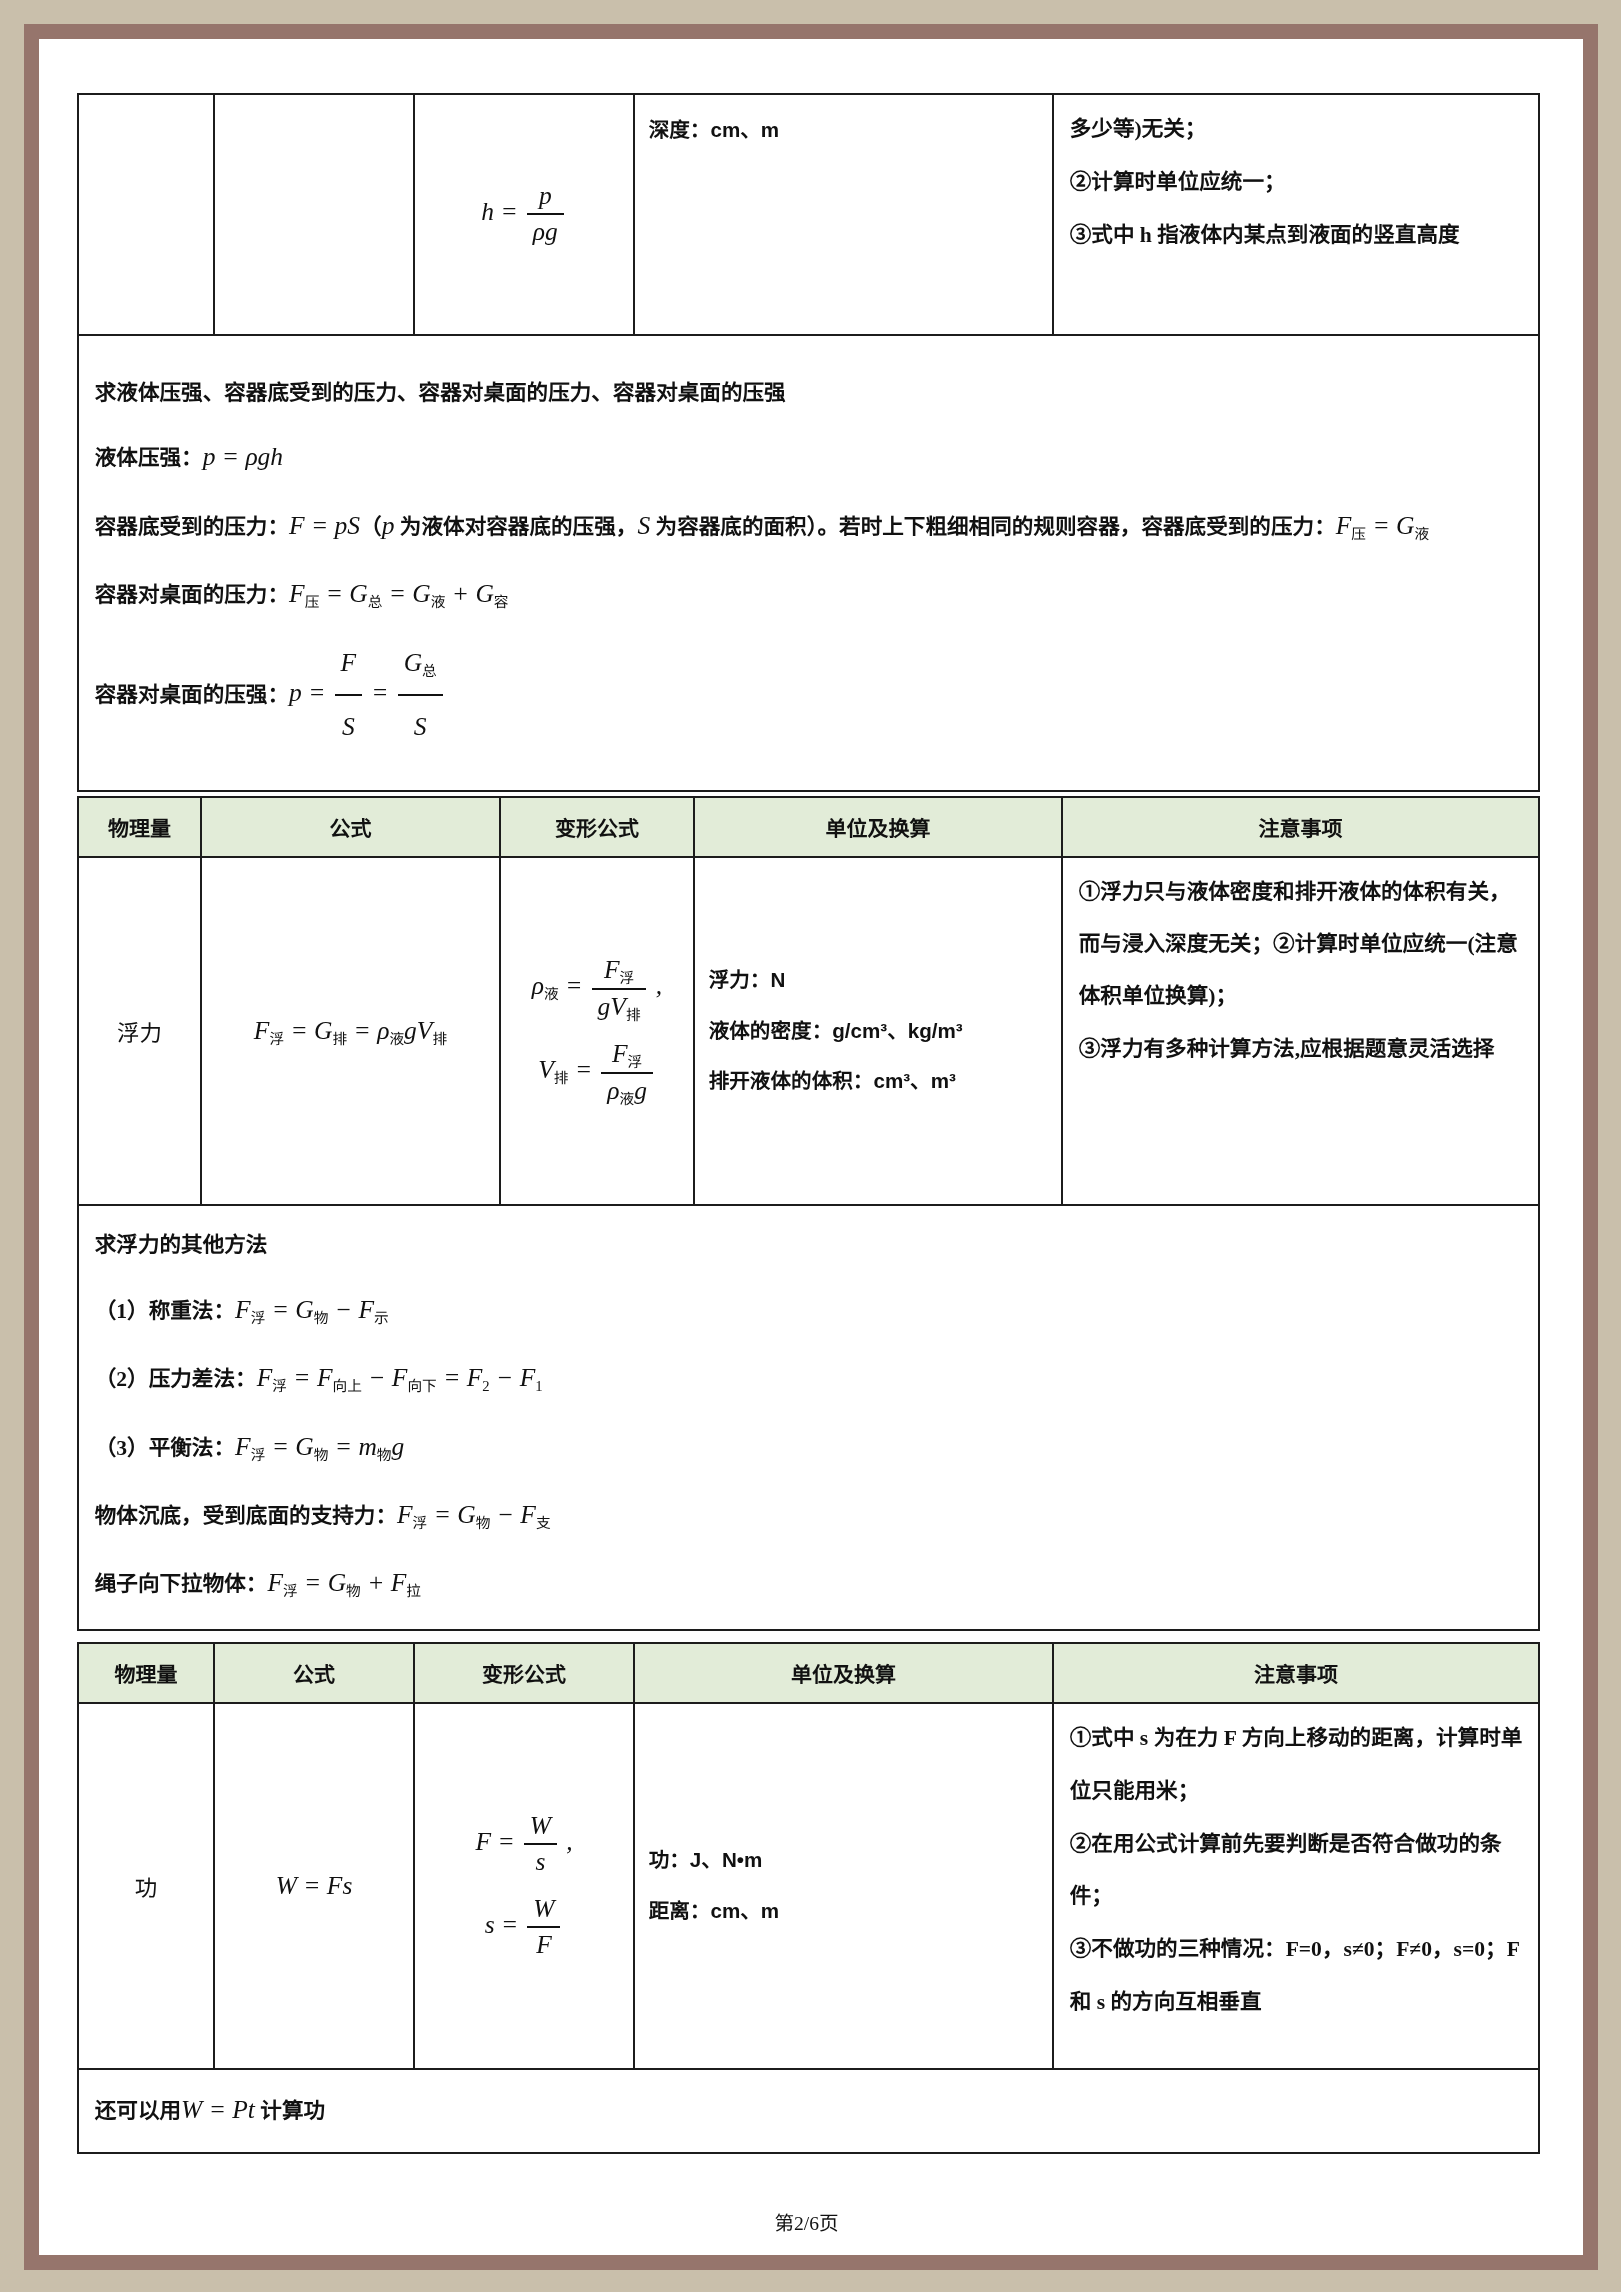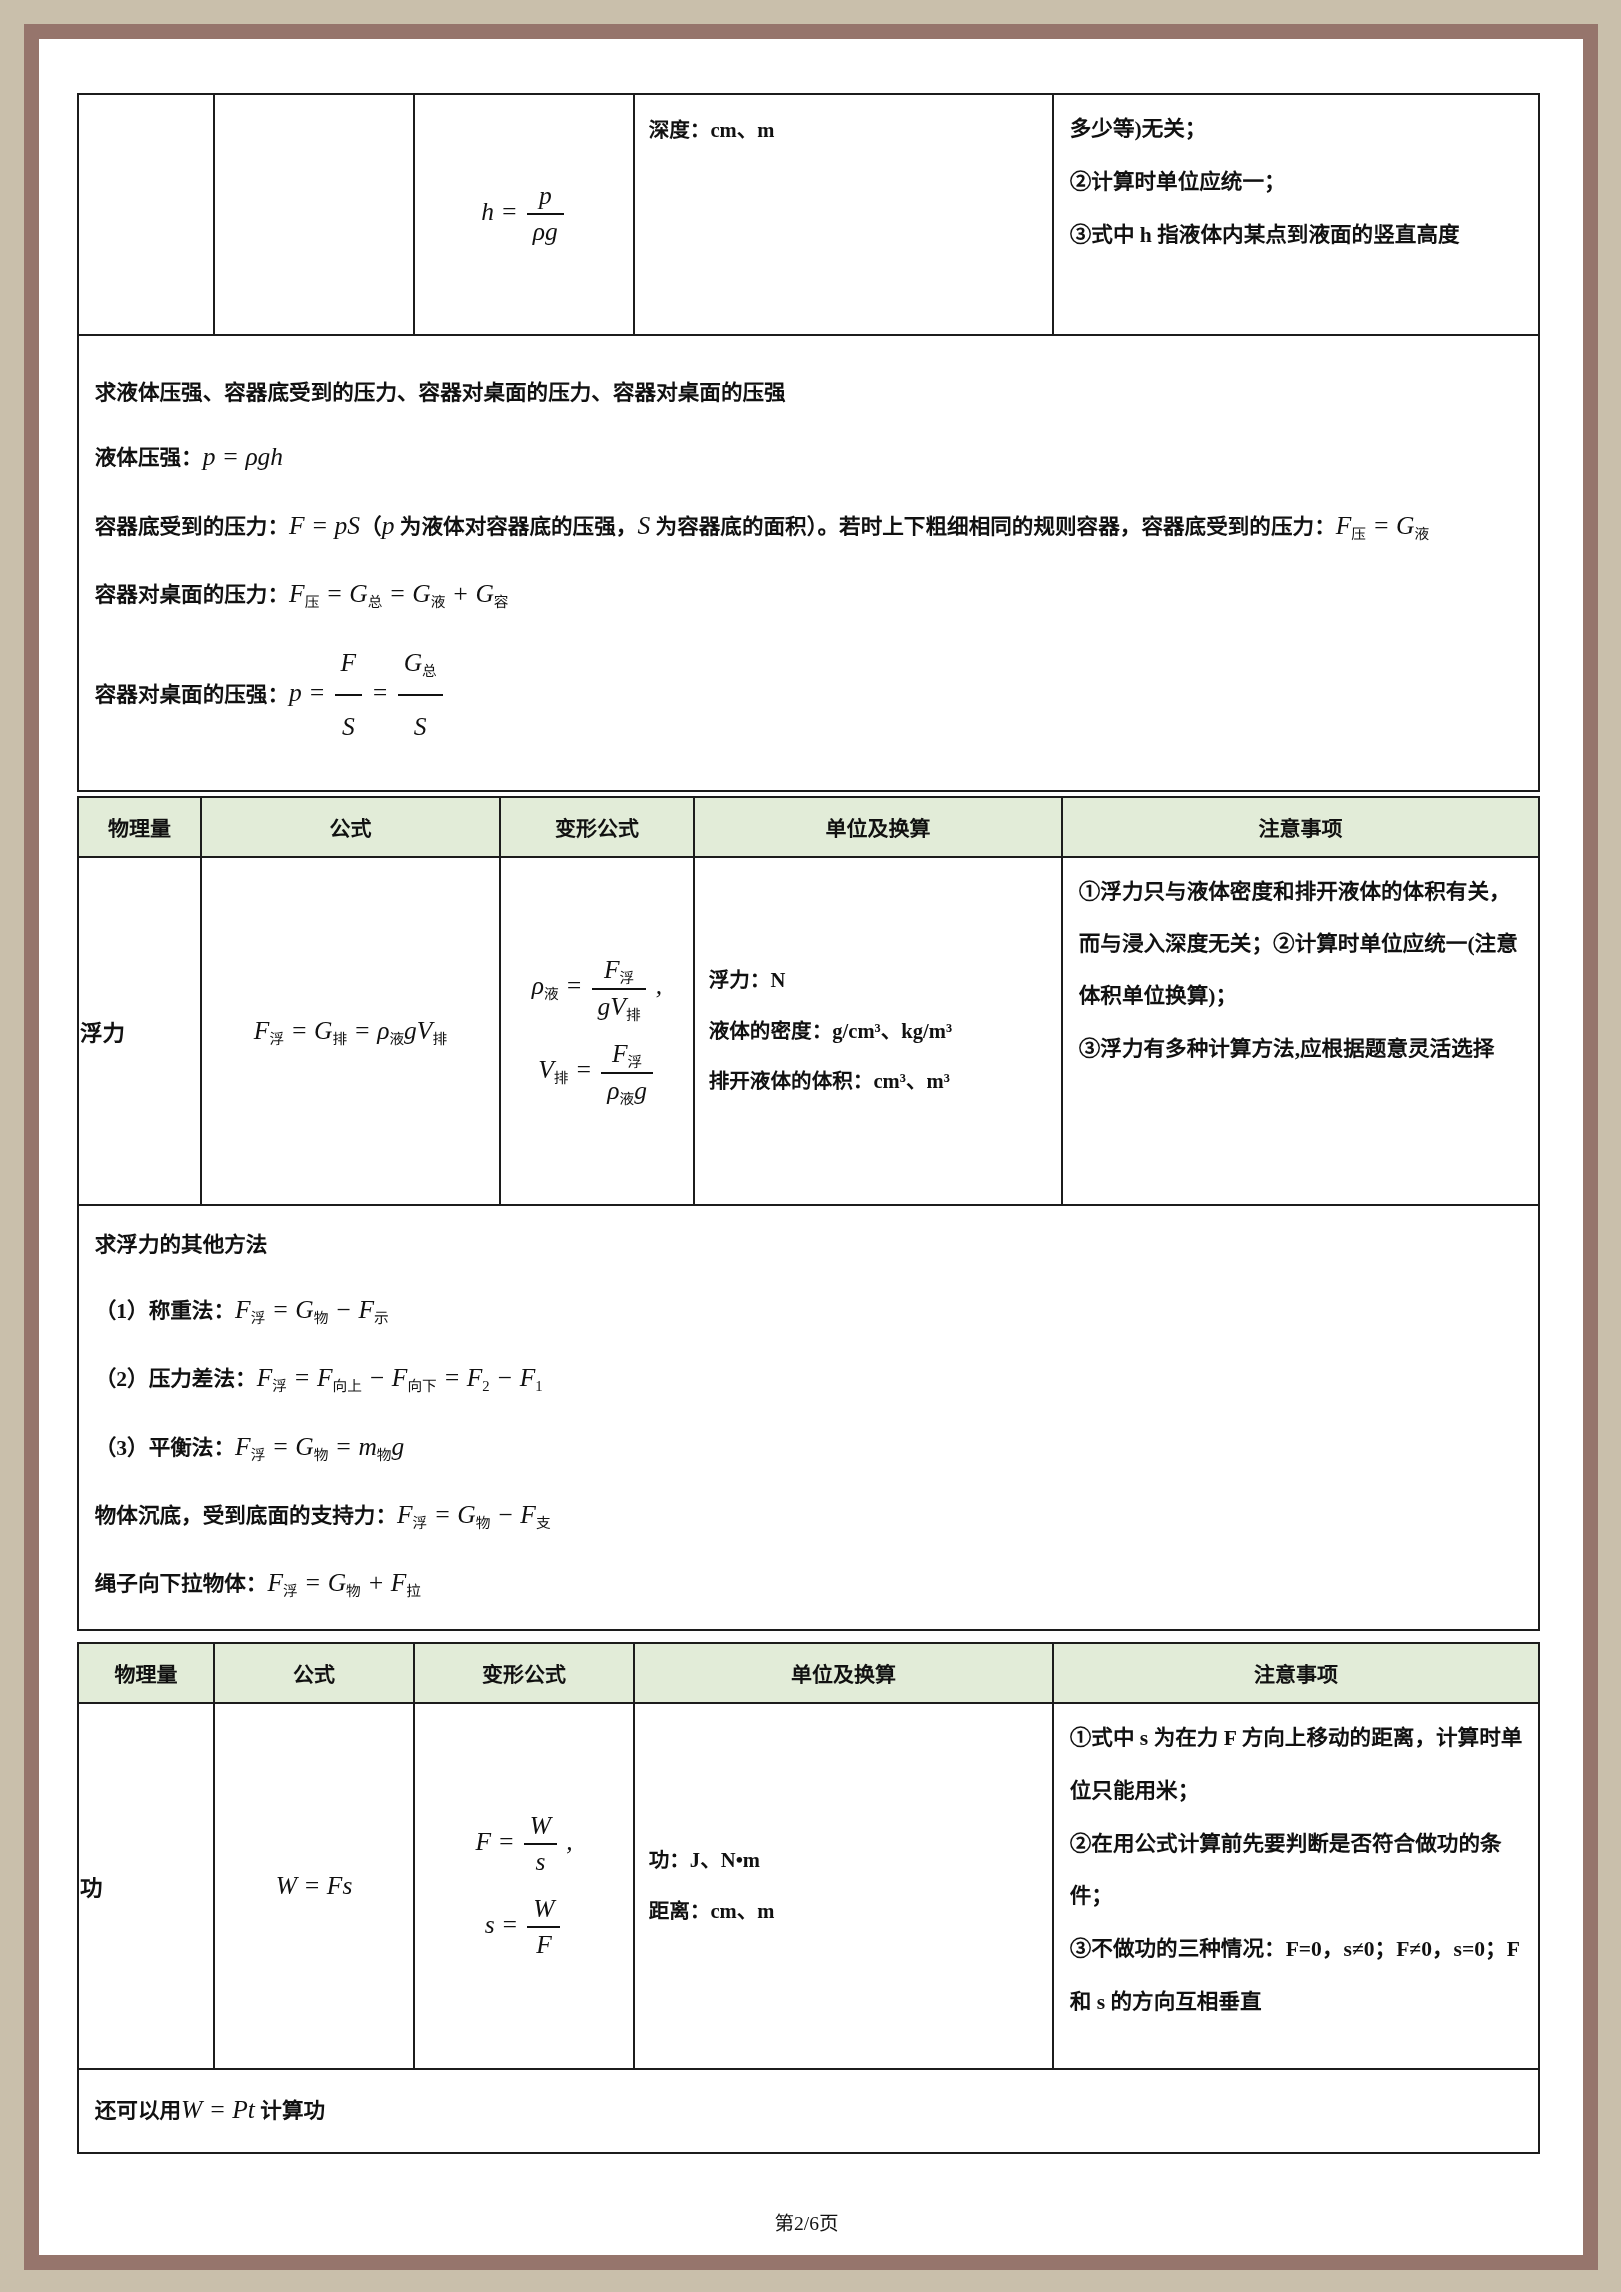--- a/index.html
+++ b/index.html
@@ -10,23 +10,23 @@
 
   table.tbl { position:absolute; left:38px; width:1463px; border-collapse:collapse; table-layout:fixed;
               background:#fff; }
   .tbl th, .tbl td { border:2px solid #1c1c1c; vertical-align:top; }
   .tbl th { background:#e2ecd8; font-size:21px; font-weight:bold; text-align:center; height:58px;
             vertical-align:middle; padding:0 3.9px; }
   .t1 { top:54px; }
   .t2 { top:757px; }
   .t3 { top:1603px; }
 
-  td.qty   { vertical-align:middle; font-size:22.5px; font-weight:bold; }
+  td.qty   { text-align:center; vertical-align:middle; font-size:22.5px; font-weight:normal; }
   td.ctr   { text-align:center; vertical-align:middle; }
-  td.units { vertical-align:middle; padding:9.8px 13.7px; font-family:Liberation Serif, serif;
+  td.units { vertical-align:middle; padding:9.8px 13.7px; font-family:Liberation Sans, sans-serif;
              font-size:20.6px; font-weight:600; }
   td.vtop  { vertical-align:top; }
   td.notes { vertical-align:top; padding:7.8px 13.7px 7.8px 15.7px; font-size:21.6px; }
   td.merged{ vertical-align:middle; padding:5.9px 15.7px; font-size:21.6px; }
   td.slim  { vertical-align:middle; padding:2px 15.7px; }
 
   .ln  { line-height:2.45; font-weight:600; }
   .par { margin:9.8px 0; line-height:2.3; }
   .tx  { font-weight:600; }
 

